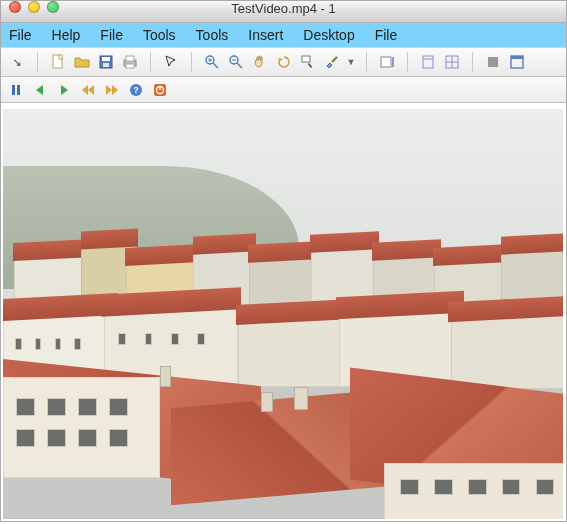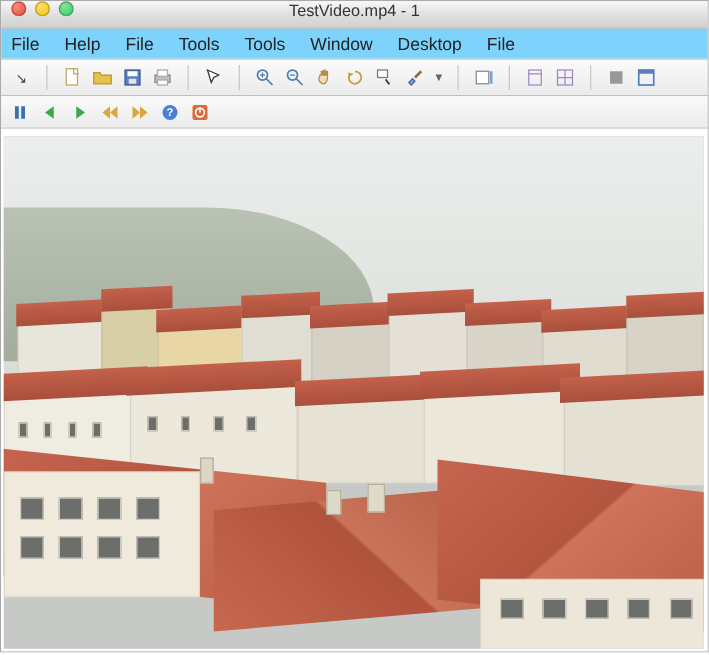--- a/index.html
+++ b/index.html
@@ -130,21 +130,21 @@
     </div>
     <div class="title-text">TestVideo.mp4 - 1</div>
   </div>
 
   <div class="menubar">
     <span>File</span>
     <span>Help</span>
     <span>File</span>
     <span>Tools</span>
     <span>Tools</span>
-    <span>Window</span>
+    <span>Insert</span>
     <span>Desktop</span>
     <span>File</span>
   </div>
 
   <div class="toolbar">
     <div class="tb-btn" style="font-size:11px;color:#444;">↘</div>
     <div class="sep"></div>
 
     <div class="tb-btn">
       <svg viewBox="0 0 16 16">

